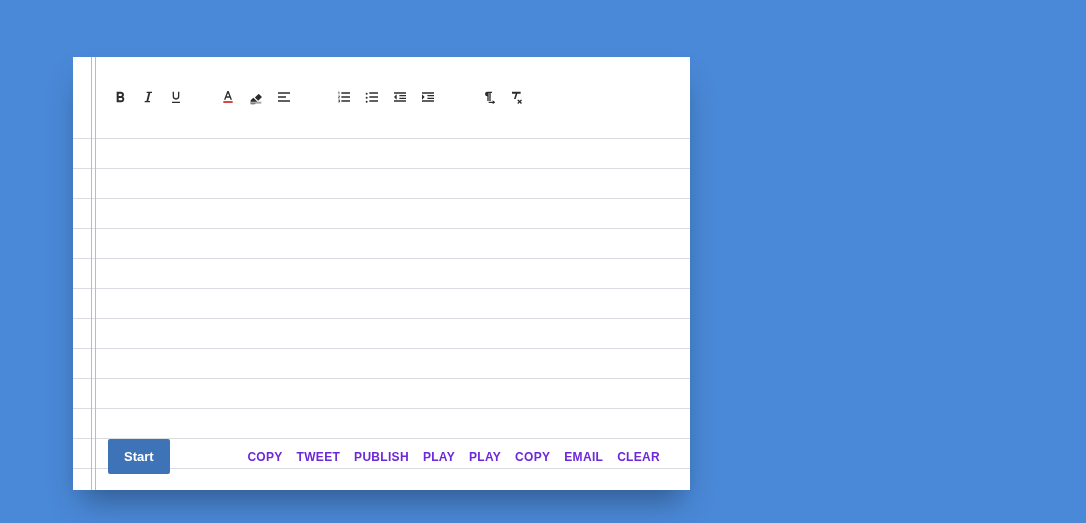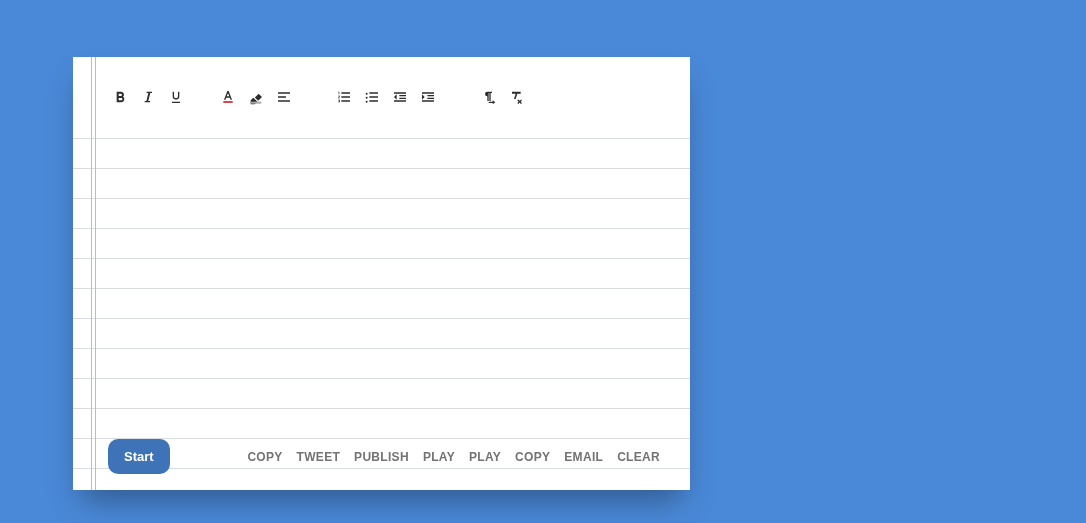--- a/index.html
+++ b/index.html
@@ -73,31 +73,31 @@
     bottom: 16px;
     display: flex;
     align-items: center;
   }
   .start-btn {
     background: #3f73b7;
     color: #fff;
     font-weight: 700;
     font-size: 13px;
     padding: 10px 16px;
-    border-radius: 10px;
+    border-radius: 2px;
     cursor: pointer;
     border: none;
   }
   .footer-links {
     margin-left: auto;
     display: flex;
     gap: 14px;
   }
   .footer-links a {
-    color: #737373;
+    color: #6d28d9;
     font-weight: 700;
     font-size: 12px;
     letter-spacing: 0.3px;
     text-decoration: none;
     cursor: pointer;
   }
   .editor-area {
     position: absolute;
     left: 30px;
     right: 10px;

